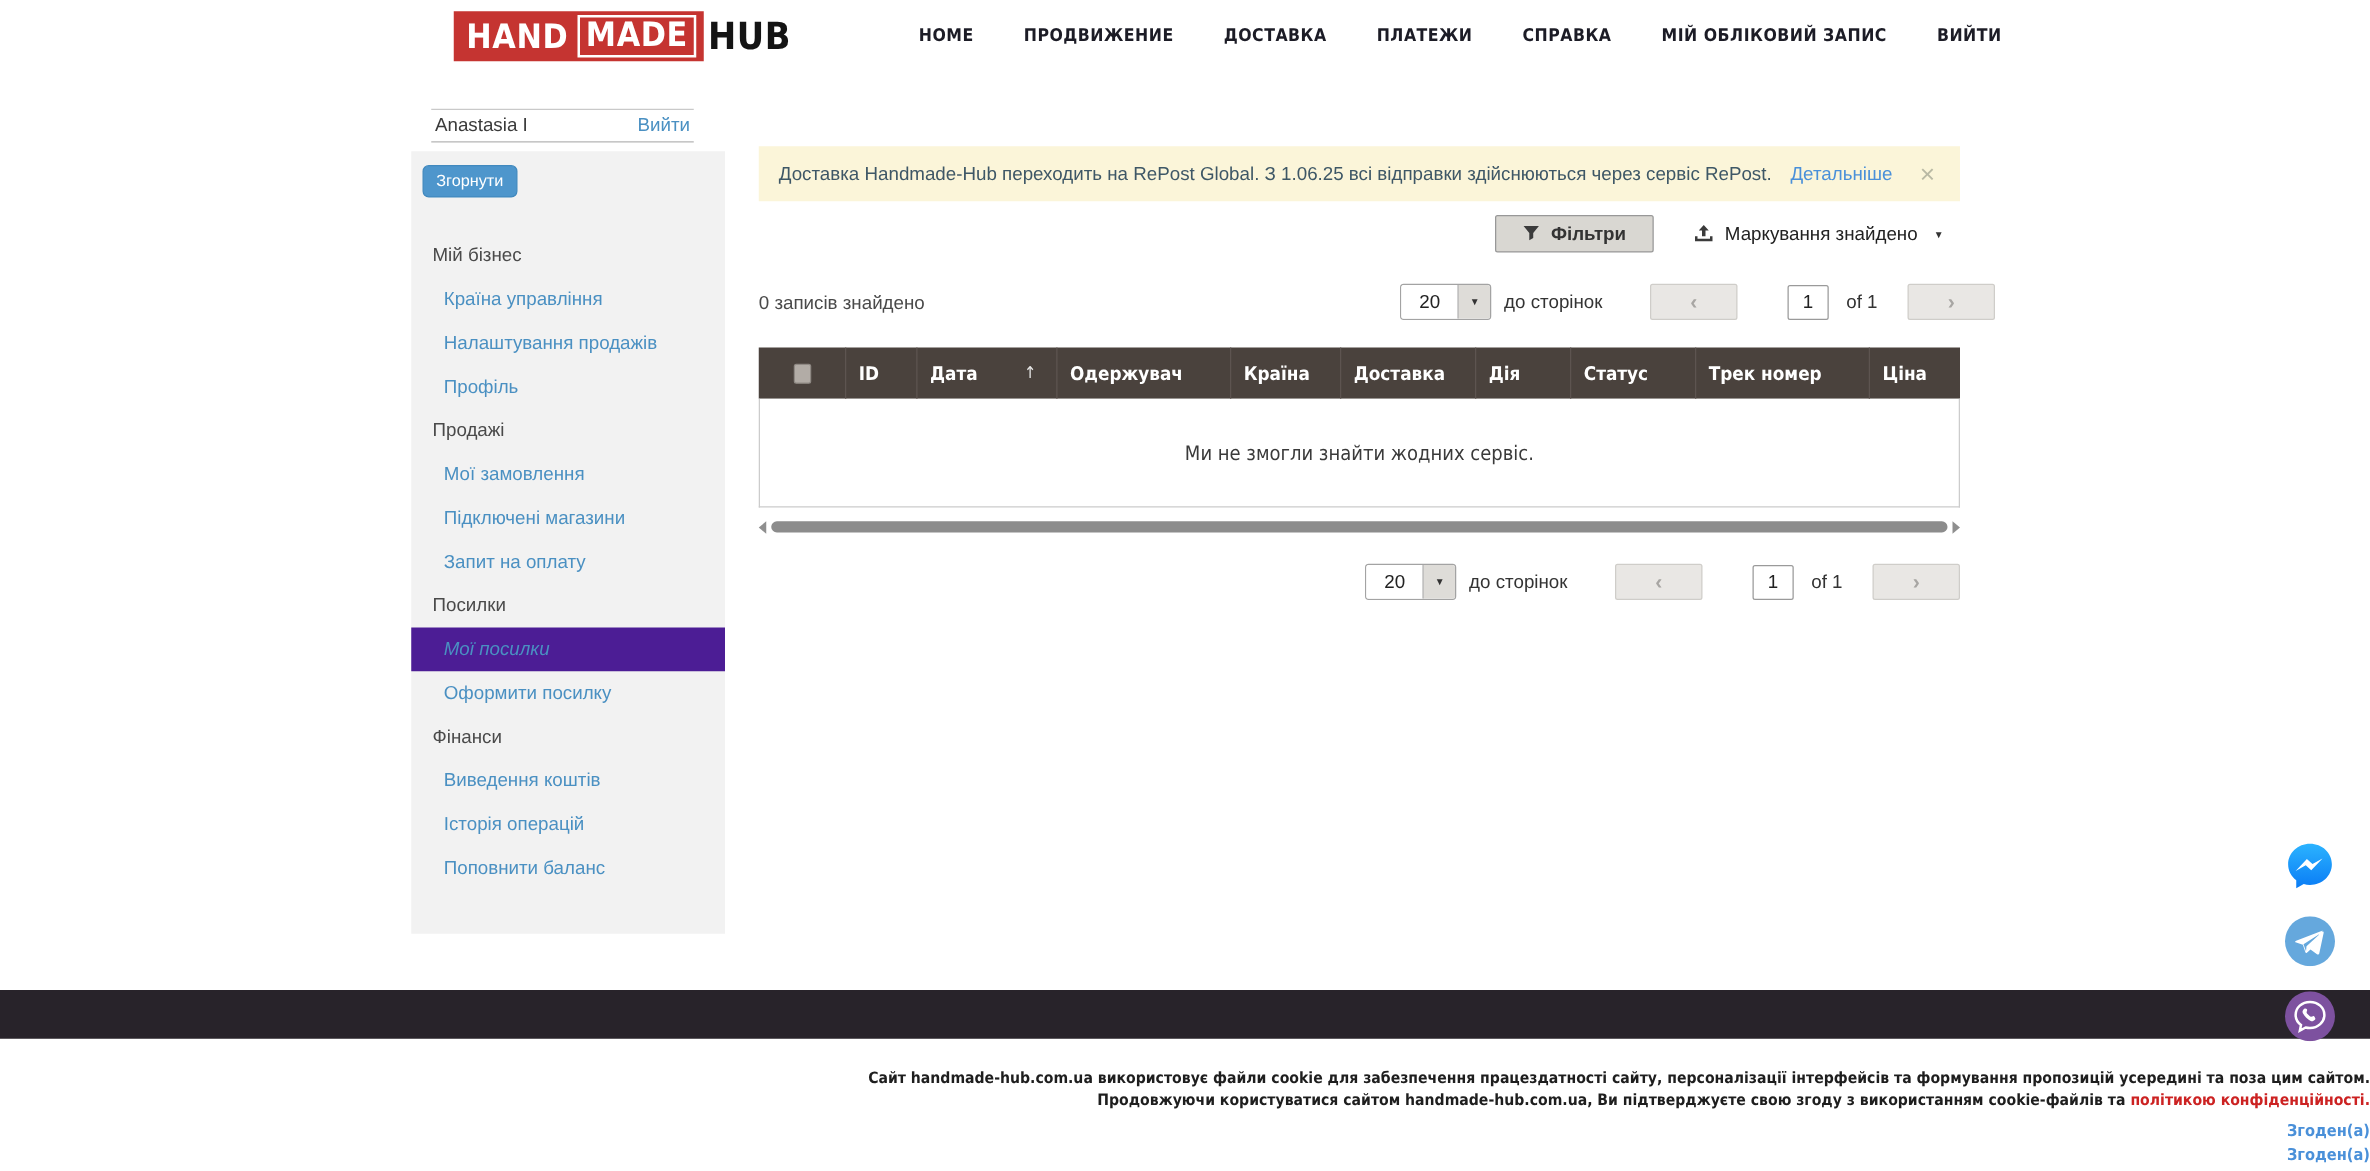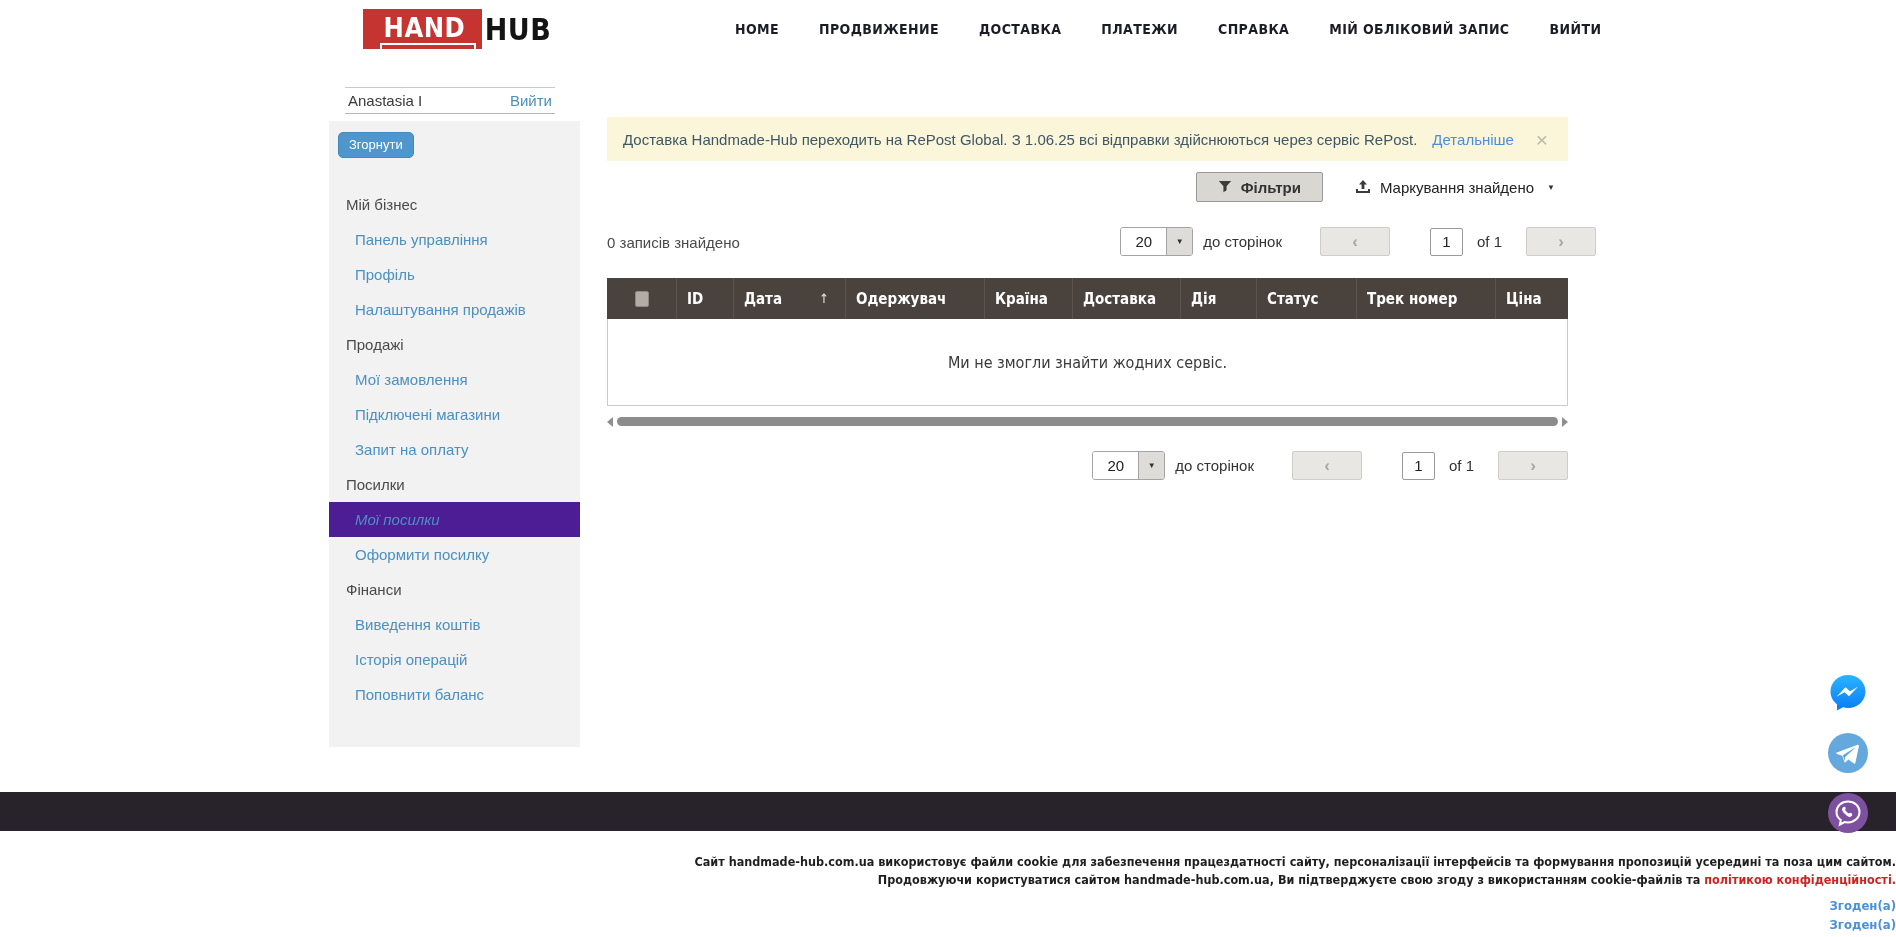--- a/index.html
+++ b/index.html
@@ -1,21 +1,21 @@
 <!DOCTYPE html>
 <html><head>
 <meta charset="utf-8">
 <style>
   * { margin:0; padding:0; box-sizing:border-box; }
   html,body { width:1896px; height:937px; background:#fff; font-family:"Liberation Sans", sans-serif; position:relative; overflow:hidden; }
 
   
   .top-header { position:absolute; top:0; left:0; width:1896px; height:58px; background:#fff; }
   .logo { position:absolute; left:363px; top:9px; display:flex; align-items:center; cursor:pointer; }
-  .logo-red { background:#c53431; color:#fff; display:flex; align-items:center; padding:3px 6px 3px 10px; height:40px; font-family:"DejaVu Sans", sans-serif; font-stretch:condensed; font-weight:bold; font-size:27px; letter-spacing:.5px;flex-direction:column; }
+  .logo-red { background:#c53431; color:#fff; display:flex; align-items:center; padding:3px 6px 3px 10px; height:40px; font-family:"DejaVu Sans", sans-serif; font-stretch:condensed; font-weight:bold; font-size:27px; letter-spacing:.5px; }
   .logo-made { border:2px solid #fff; padding:0 5px; margin-left:7px; line-height:30px; }
   .logo-hub { color:#141414; font-family:"DejaVu Sans", sans-serif; font-stretch:condensed; font-weight:bold; font-size:30px; margin-left:3px; letter-spacing:.5px; }
   .main-nav { position:absolute; left:735px; top:0; height:58px; display:flex; align-items:center; gap:40px; }
   .nav-item { font-family:"DejaVu Sans", sans-serif; font-stretch:condensed; font-size:14px; font-weight:bold; color:#1c1c26; letter-spacing:.4px; cursor:pointer; white-space:nowrap; }
 
   
   .user-box { position:absolute; left:345px; top:87px; width:210px; height:27px; border-top:1px solid #c9c9c9; border-bottom:1px solid #b5b5b5; display:flex; align-items:center; justify-content:space-between; padding:0 3px; }
   .user-name { font-size:15px; color:#3a3a3a; }
   .logout-link { font-size:15px; color:#4a90c2; cursor:pointer; }
   .sidebar { position:absolute; left:329px; top:121px; width:251px; height:626px; background:#f2f2f2; }
@@ -111,23 +111,23 @@
   <span class="user-name">Anastasia I</span>
   <span class="logout-link">Вийти</span>
 </div>
 
 <div class="sidebar">
   <div class="collapse-wrap">
     <span class="collapse-btn">Згорнути</span>
   </div>
   <div class="menu">
     <div class="menu-row menu-section">Мій бізнес</div>
-    <div class="menu-row menu-item">Панель управління</div>
+    <div class="menu-row menu-item">Країна управління</div>
+    <div class="menu-row menu-item">Налаштування продажів</div>
     <div class="menu-row menu-item">Профіль</div>
-    <div class="menu-row menu-item">Налаштування продажів</div>
     <div class="menu-row menu-section">Продажі</div>
     <div class="menu-row menu-item">Мої замовлення</div>
     <div class="menu-row menu-item">Підключені магазини</div>
     <div class="menu-row menu-item">Запит на оплату</div>
     <div class="menu-row menu-section">Посилки</div>
     <div class="menu-row menu-item active">Мої посилки</div>
     <div class="menu-row menu-item">Оформити посилку</div>
     <div class="menu-row menu-section">Фінанси</div>
     <div class="menu-row menu-item">Виведення коштів</div>
     <div class="menu-row menu-item">Історія операцій</div>

